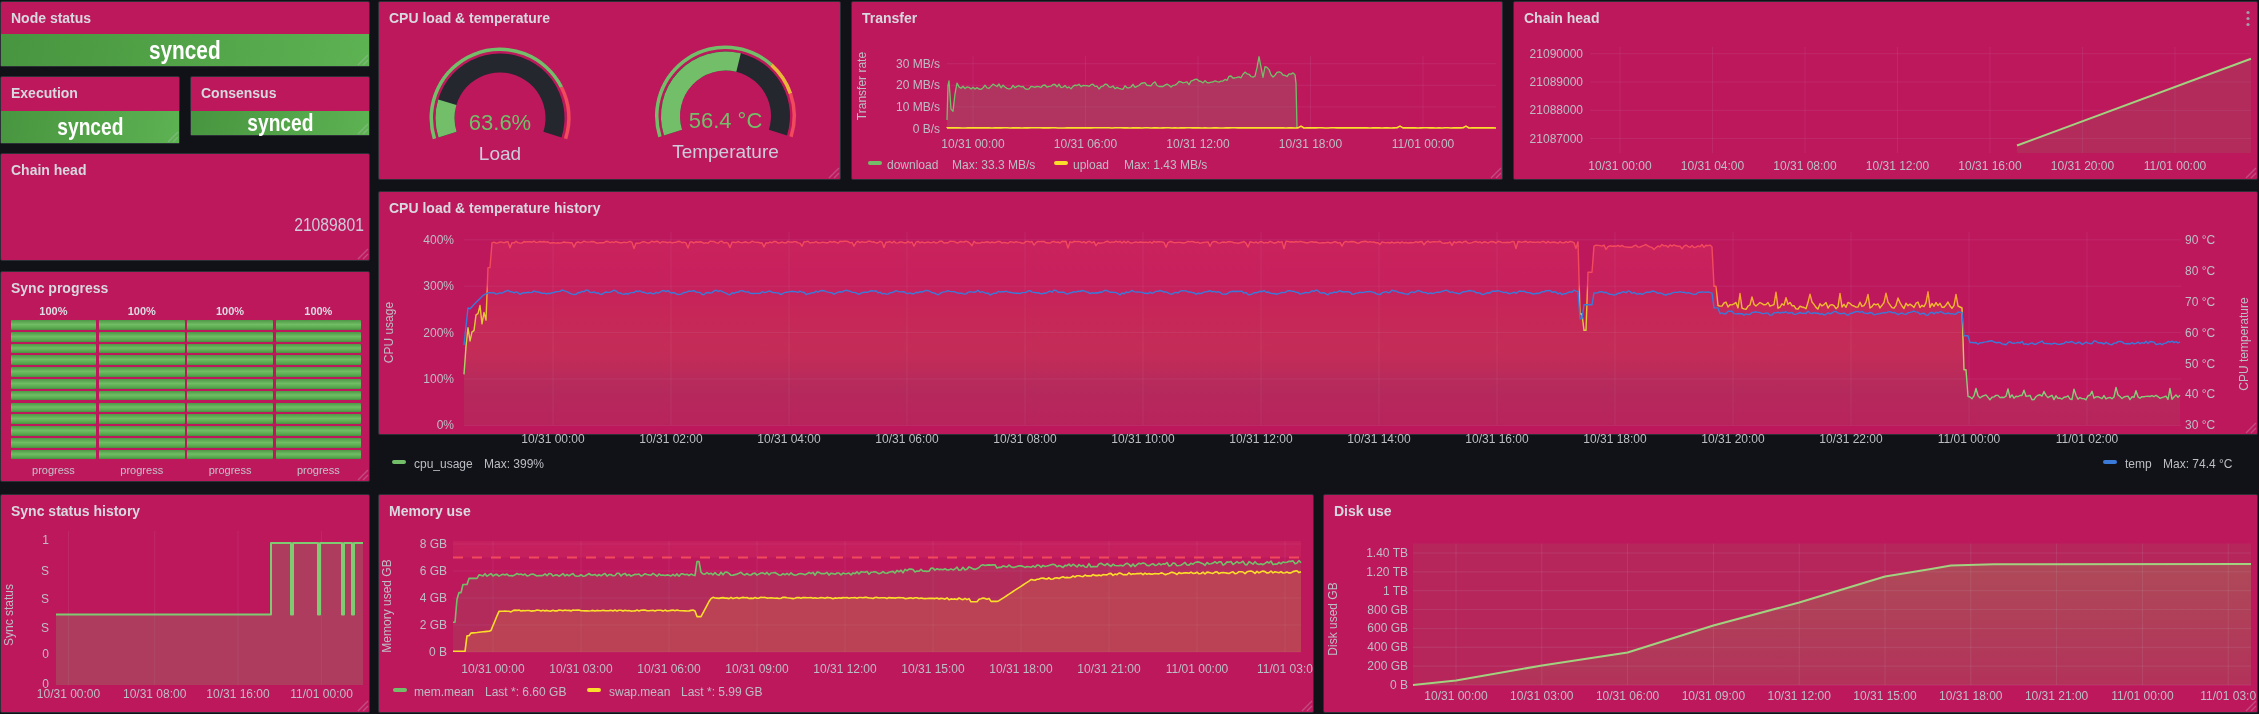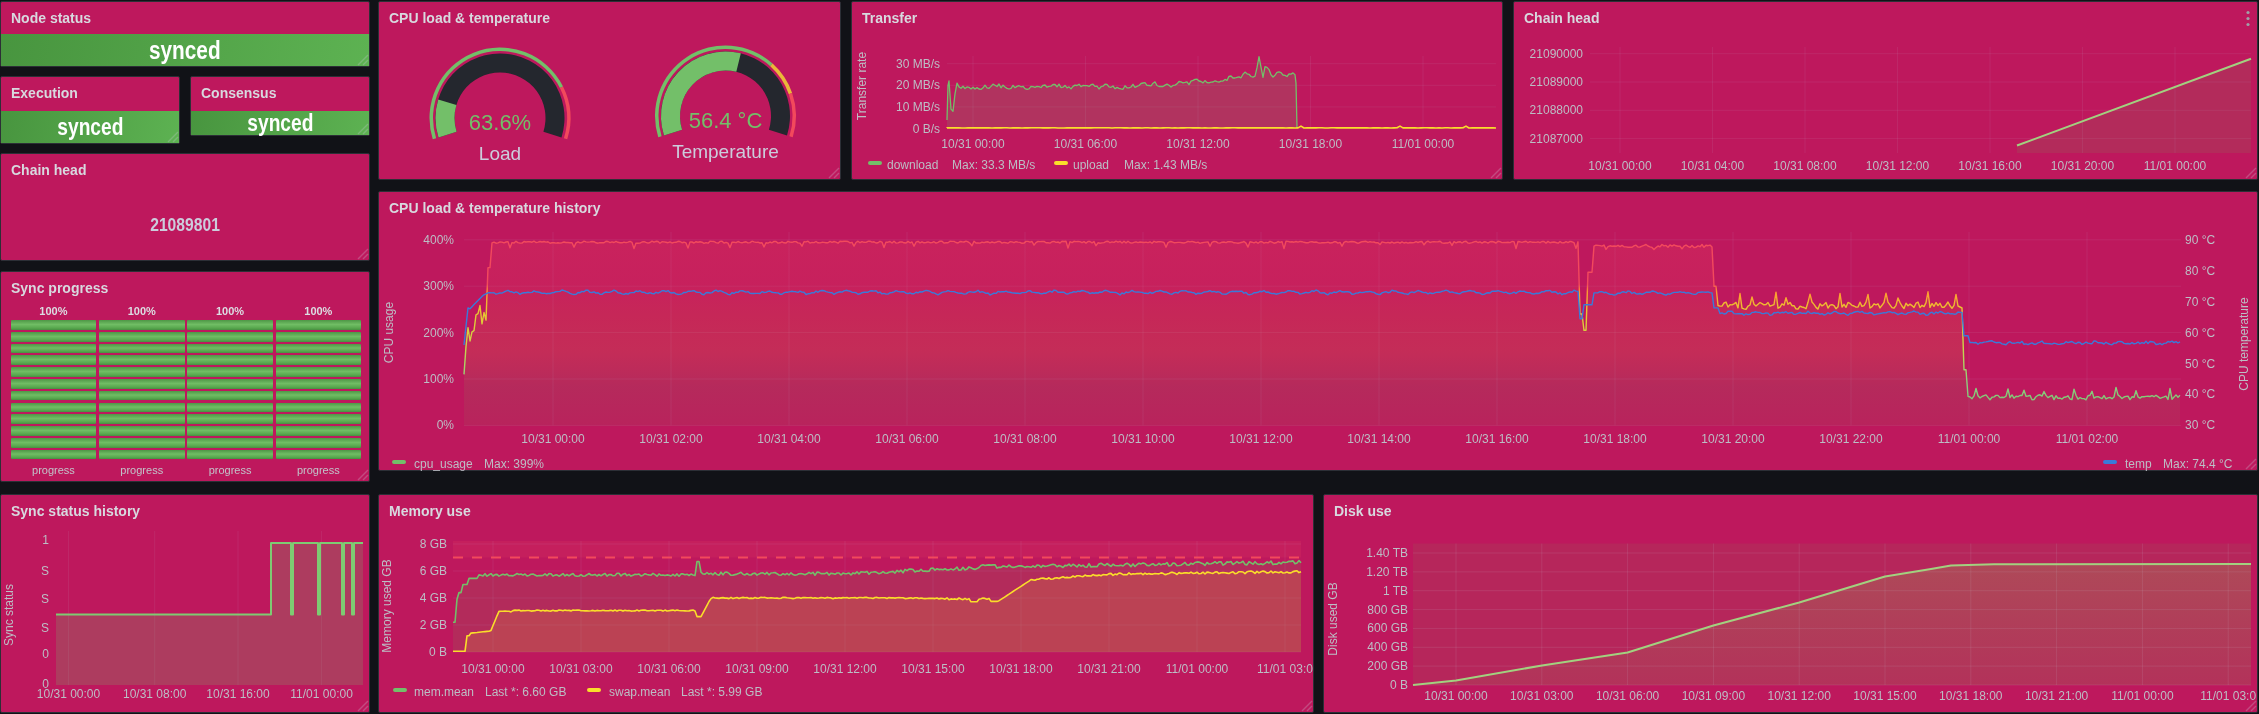--- a/index.html
+++ b/index.html
@@ -1,20 +1,20 @@
 <!DOCTYPE html>
 <html><head><meta charset="utf-8"><style>
 *{margin:0;padding:0;box-sizing:border-box}
 body{width:2259px;height:714px;background:#111217;font-family:"Liberation Sans",sans-serif;position:relative;overflow:hidden}
 .panel{position:absolute;background:#be185d;border:1px solid #2c2f36;border-radius:2px}
 .ptitle{position:absolute;left:10px;top:8px;font-size:14px;font-weight:700;color:#d8d9df;line-height:17px;white-space:nowrap}
 svg{position:absolute;left:0;top:0}
 svg.rh{left:auto;top:auto;right:0;bottom:0}
 svg text{font-family:"Liberation Sans",sans-serif}
-.statv{position:absolute;left:0;right:0;text-align:center;color:#ccccdc;font-weight:700}
+.statv{position:absolute;left:0;right:0;text-align:right;color:#ccccdc;font-weight:400}
 </style></head><body>
 <div class="panel" style="left:0px;top:1px;width:370px;height:66px">
     <div class="ptitle">Node status</div>
     <div style="position:absolute;left:0;right:0;top:32px;bottom:0;background:linear-gradient(100deg,#48953f,#5db252);display:flex;align-items:center;justify-content:center;font-size:26px;font-weight:700;color:#fff;">
       <span style="display:inline-block;transform:scaleX(0.8)">synced</span>
     </div>
     <svg class="rh" width="12" height="12" viewBox="0 0 12 12">
       <line x1="1" y1="11" x2="11" y2="1" stroke="rgba(204,204,220,0.28)" stroke-width="1.4"></line>
       <line x1="6" y1="11" x2="11" y2="6" stroke="rgba(204,204,220,0.28)" stroke-width="1.4"></line>
     </svg>
@@ -232,21 +232,21 @@
       <path d="M503,143.5L737,56.8" fill="none" stroke="#a2d17f" stroke-width="2"></path>
       <circle cx="734" cy="10.5" r="1.6" fill="#9fa1a8"></circle>
       <circle cx="734" cy="16.5" r="1.6" fill="#9fa1a8"></circle>
       <circle cx="734" cy="22.5" r="1.6" fill="#9fa1a8"></circle>
     </svg>
     <svg class="rh" width="12" height="12" viewBox="0 0 12 12">
       <line x1="1" y1="11" x2="11" y2="1" stroke="rgba(204,204,220,0.28)" stroke-width="1.4"></line>
       <line x1="6" y1="11" x2="11" y2="6" stroke="rgba(204,204,220,0.28)" stroke-width="1.4"></line>
     </svg>
   </div>
-<div class="panel" style="left:378px;top:191px;width:1880px;height:280px">
+<div class="panel" style="left:378px;top:191px;width:1880px;height:244px">
     <div class="ptitle">CPU load &amp; temperature history</div>
     <svg width="1880" height="292" viewBox="0 0 1880 292" xmlns="http://www.w3.org/2000/svg" font-family="Liberation Sans, sans-serif">
       <defs>
 <linearGradient id="cpufill" x1="0" y1="40" x2="0" y2="233" gradientUnits="userSpaceOnUse">
 <stop offset="0" stop-color="rgba(242,73,92,0.22)"></stop>
 <stop offset="0.28" stop-color="rgba(242,73,92,0.17)"></stop>
 <stop offset="0.45" stop-color="rgba(255,152,48,0.12)"></stop>
 <stop offset="0.62" stop-color="rgba(250,222,42,0.10)"></stop>
 <stop offset="0.8" stop-color="rgba(110,185,80,0.11)"></stop>
 <stop offset="1" stop-color="rgba(110,185,80,0.07)"></stop>

